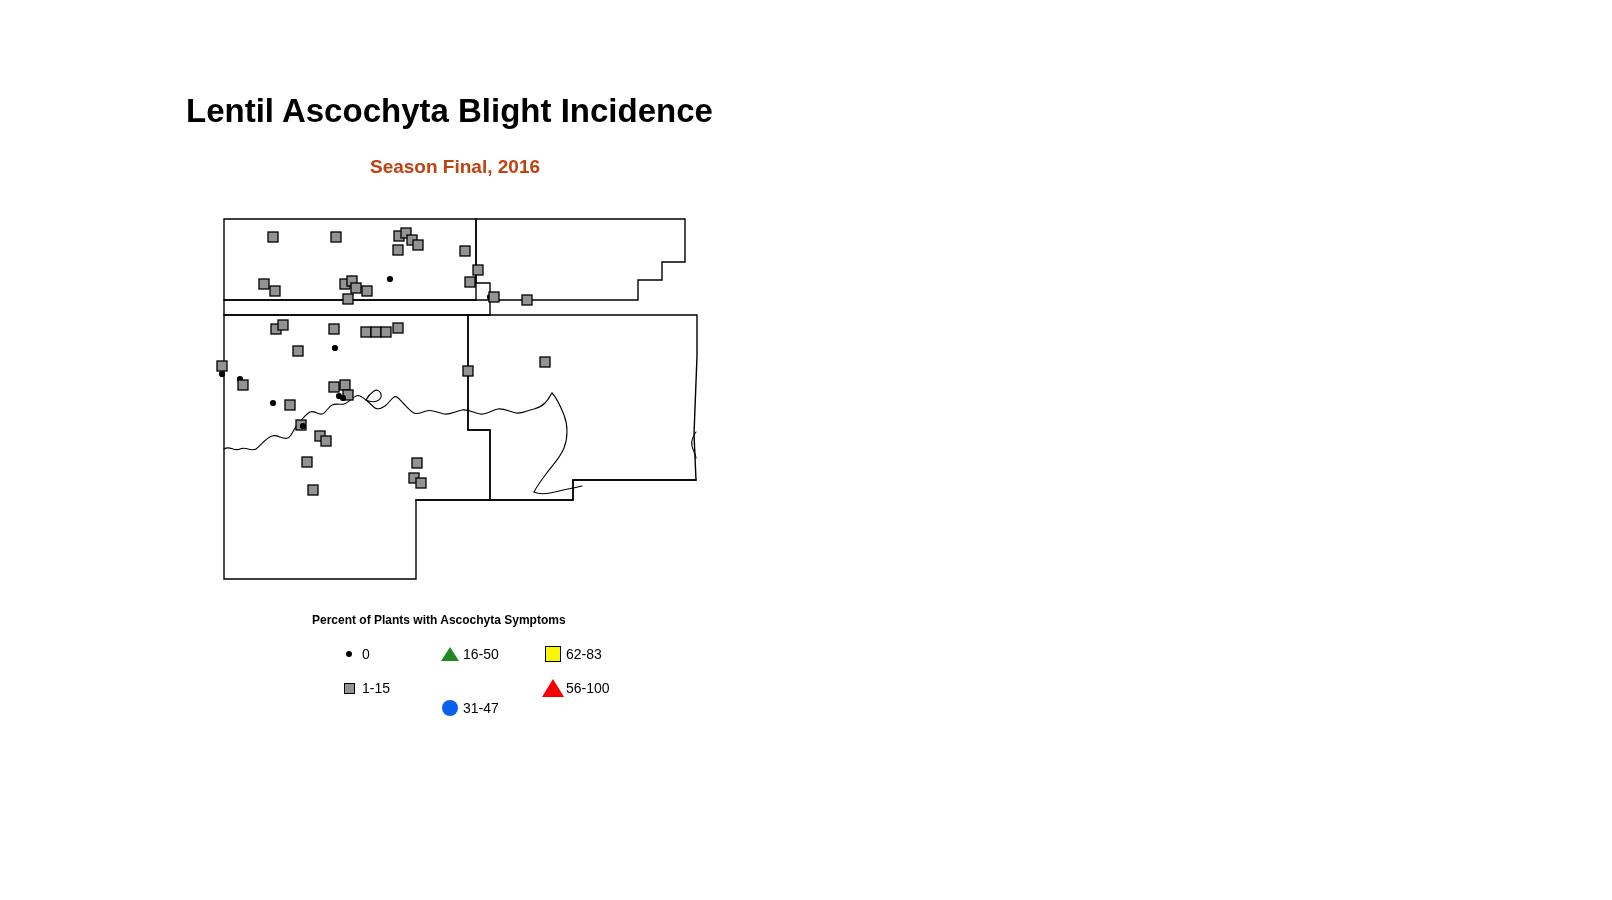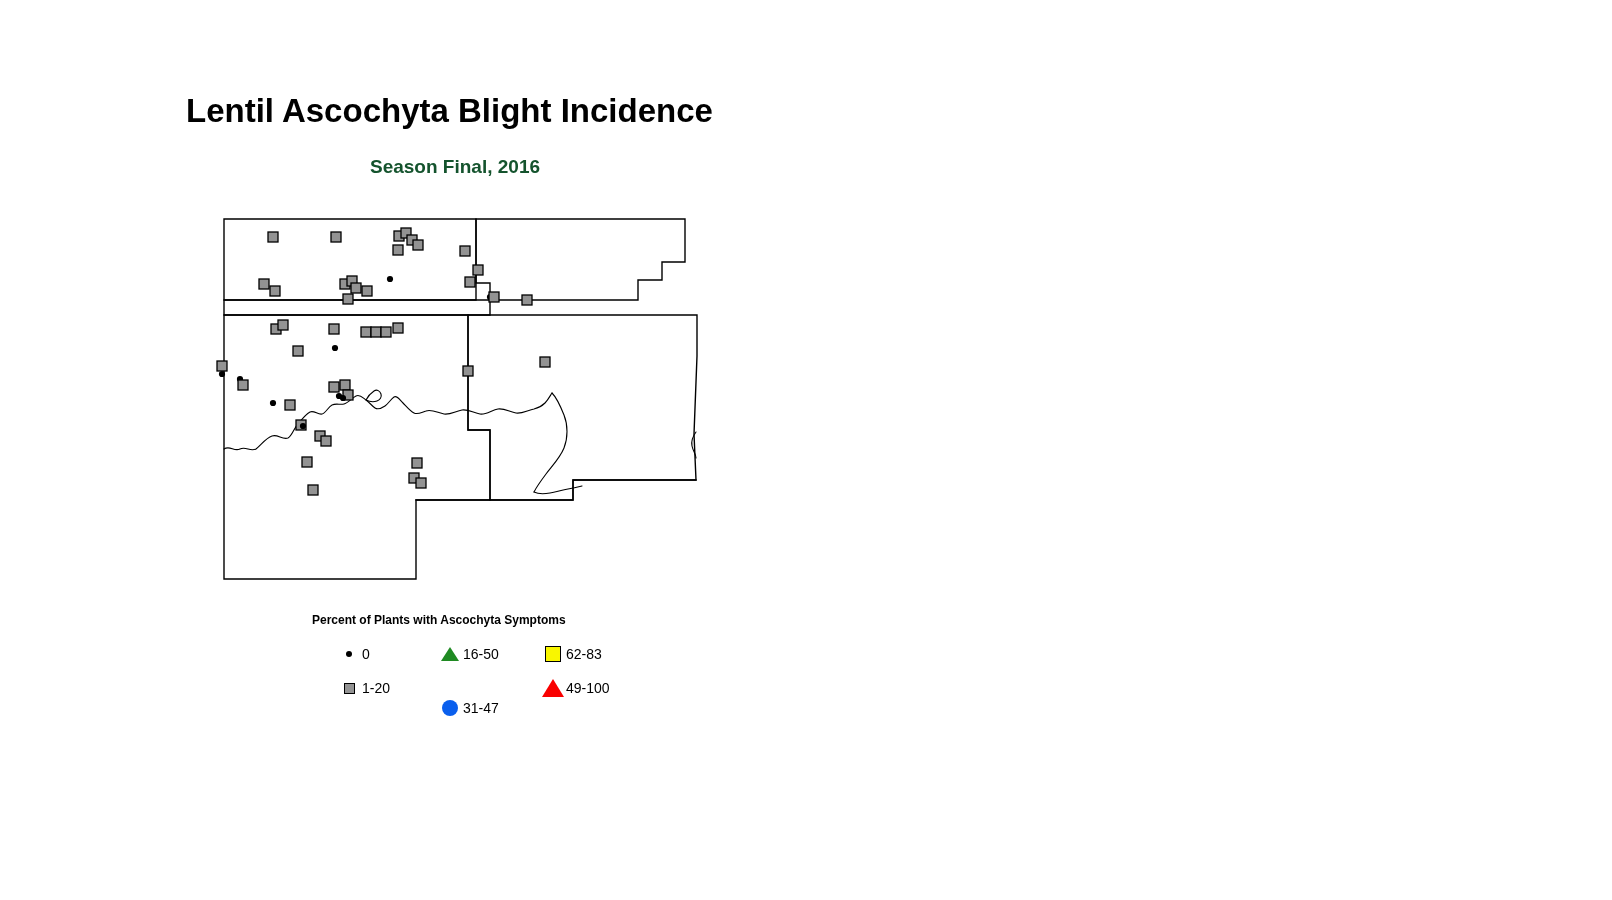--- a/index.html
+++ b/index.html
@@ -30,21 +30,21 @@
     color: #000000;
     letter-spacing: 0px;
     white-space: nowrap;
   }
   .subtitle {
     position: absolute;
     left: 370px;
     top: 156px;
     font-size: 19px;
     font-weight: bold;
-    color: #14532d;
+    color: #c2410c;
     white-space: nowrap;
   }
   #map-wrap {
     position: absolute;
     left: 200px;
     top: 200px;
     width: 560px;
     height: 420px;
   }
   #map-svg {
@@ -251,29 +251,29 @@
       <div class="legend-entry" style="left: 540px; top: 643px;">
         <span class="legend-sym">
           <span class="sym-square-yellow"></span>
         </span>
         <span class="legend-label">62-83</span>
       </div>
       <div class="legend-entry" style="left: 336px; top: 677px;">
         <span class="legend-sym">
           <span class="sym-square-gray"></span>
         </span>
-        <span class="legend-label">1-20</span>
+        <span class="legend-label">1-15</span>
       </div>
       <div class="legend-entry" style="left: 437px; top: 694px; align-items: flex-end;">
         <span class="legend-sym">
           <span class="sym-circle-blue"></span>
         </span>
         <span class="legend-label">31-47</span>
       </div>
       <div class="legend-entry" style="left: 540px; top: 677px;">
         <span class="legend-sym">
           <span class="sym-tri-red"></span>
         </span>
-        <span class="legend-label">49-100</span>
+        <span class="legend-label">56-100</span>
       </div>
     </div>
 
 </div>
 
 </body></html>

